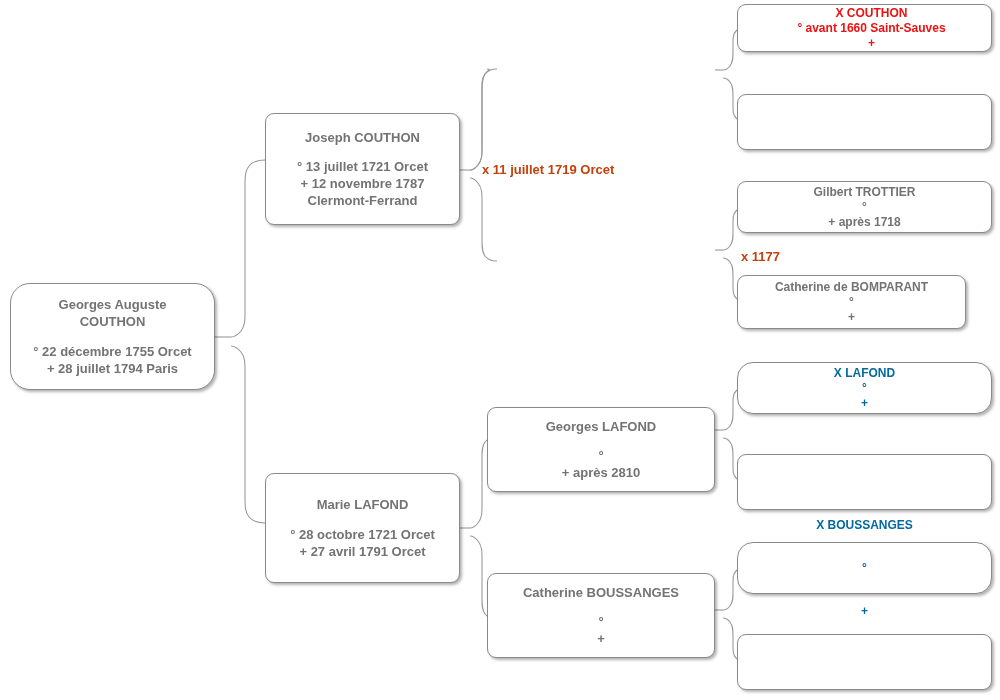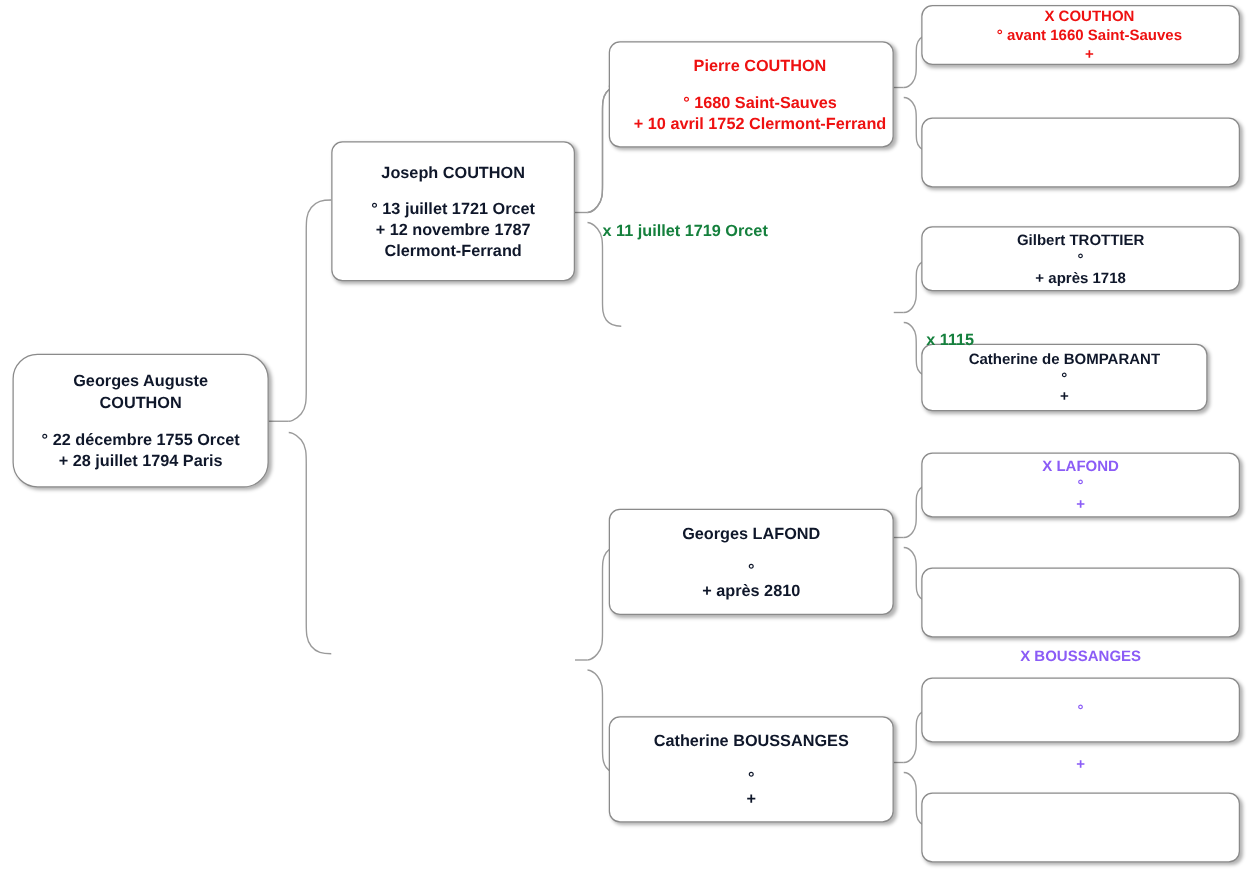--- a/index.html
+++ b/index.html
@@ -29,42 +29,41 @@
     background: #ffffff;
     border: 1px solid #8a8a8a;
     border-radius: 9px;
     box-shadow: 2px 2px 3px rgba(0,0,0,0.30);
     display: flex;
     flex-direction: column;
     align-items: center;
     justify-content: center;
     text-align: center;
     font-weight: bold;
-    color: #0f172a;
+    color: #737373;
     line-height: 1.32;
     padding: 4px 6px;
   }
   .node .nm {
     white-space: nowrap;
   }
   .node .dates {
     white-space: nowrap;
   }
   .gap { height: 0.95em; }
   .red { color: #ee1111; padding-left: 20px; }
-  .grey { color: #8b5cf6; }
+  .grey { color: #0369a1; border-radius: 16px; }
   .sz13 { font-size: 13px; }
   .sz12 { font-size: 12px; }
   .marr {
     position: absolute;
     font-size: 13px;
     font-weight: bold;
-    color: #15803d;
+    color: #c2410c;
     white-space: nowrap;
-    margin-top: 15px;
   }
   .tight { line-height: 1.25; }
 </style>
 </head>
 <body>
 
 <div id="chart">
 
   <svg id="wires" viewBox="0 0 1000 700" xmlns="http://www.w3.org/2000/svg">
     <g fill="none" stroke="#9a9a9a" stroke-width="1.1">
@@ -109,27 +108,27 @@
   </div>
 
   <div class="node sz13" style="left:265px; top:113px; width:195px; height:112px;">
     <div class="nm">Joseph COUTHON</div>
     <div class="gap"></div>
     <div class="dates">° 13 juillet 1721 Orcet</div>
     <div class="dates">+ 12 novembre 1787</div>
     <div class="dates">Clermont-Ferrand</div>
   </div>
 
+  <div class="node sz13" style="left:265px; top:473px; width:195px; height:110px;">
+    <div class="nm">Marie LAFOND</div>
+    <div class="gap"></div>
+    <div class="dates">° 28 octobre 1721 Orcet</div>
+    <div class="dates">+ 27 avril 1791 Orcet</div>
+  </div>
 
-  <div class="node sz13 red" style="left:487px; top:33px; width:228px; height:85px;">
-    <div class="nm">Pierre COUTHON</div>
-    <div class="gap"></div>
-    <div class="dates">° 1680 Saint-Sauves</div>
-    <div class="dates">+ 10 avril 1752 Clermont-Ferrand</div>
-  </div>
 
 
   <div class="node sz13" style="left:487px; top:407px; width:228px; height:85px;">
     <div class="nm">Georges LAFOND</div>
     <div class="gap"></div>
     <div class="dates">°</div>
     <div class="dates">+ après 2810</div>
   </div>
 
   <div class="node sz13" style="left:487px; top:573px; width:228px; height:85px;">
@@ -183,15 +182,15 @@
 
   <div class="node sz12 tight" style="left:737px; top:634px; width:255px; height:56px;">
     <div class="nm"></div>
     <div class="dates"></div>
     <div class="dates"></div>
   </div>
 
 
   <div class="marr" style="left:482px; top:162px;">x 11 juillet 1719 Orcet</div>
 
-  <div class="marr" style="left:741px; top:249px;">x 1115</div>
+  <div class="marr" style="left:741px; top:249px;">x 1177</div>
 
 </div>
 
 </body></html>

